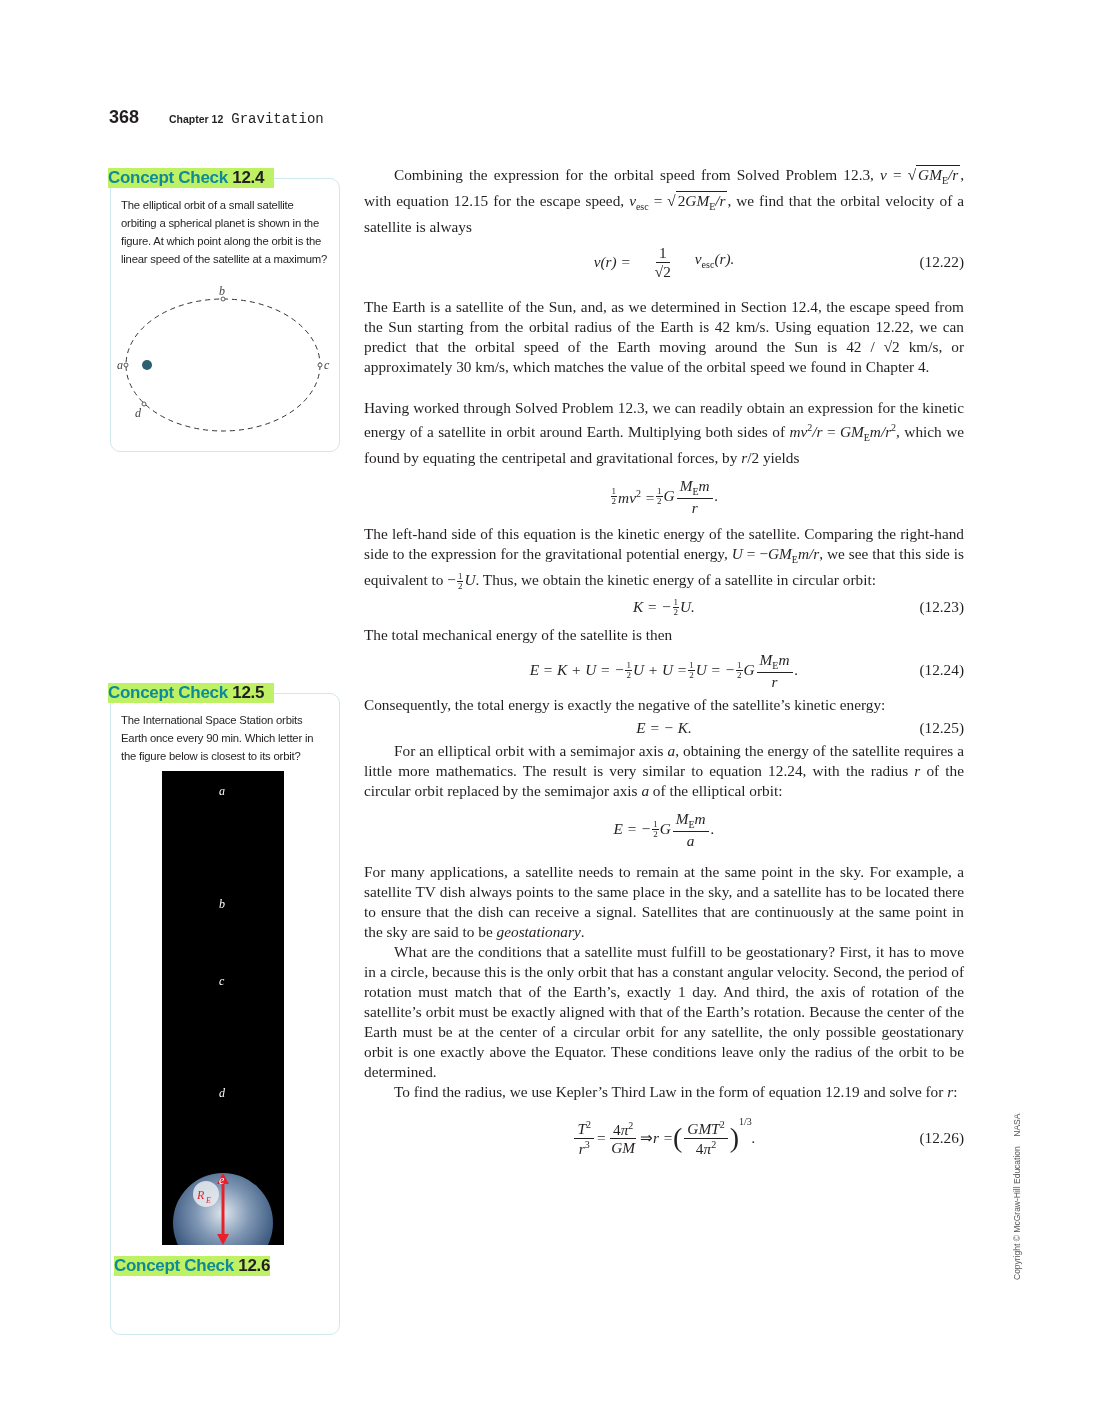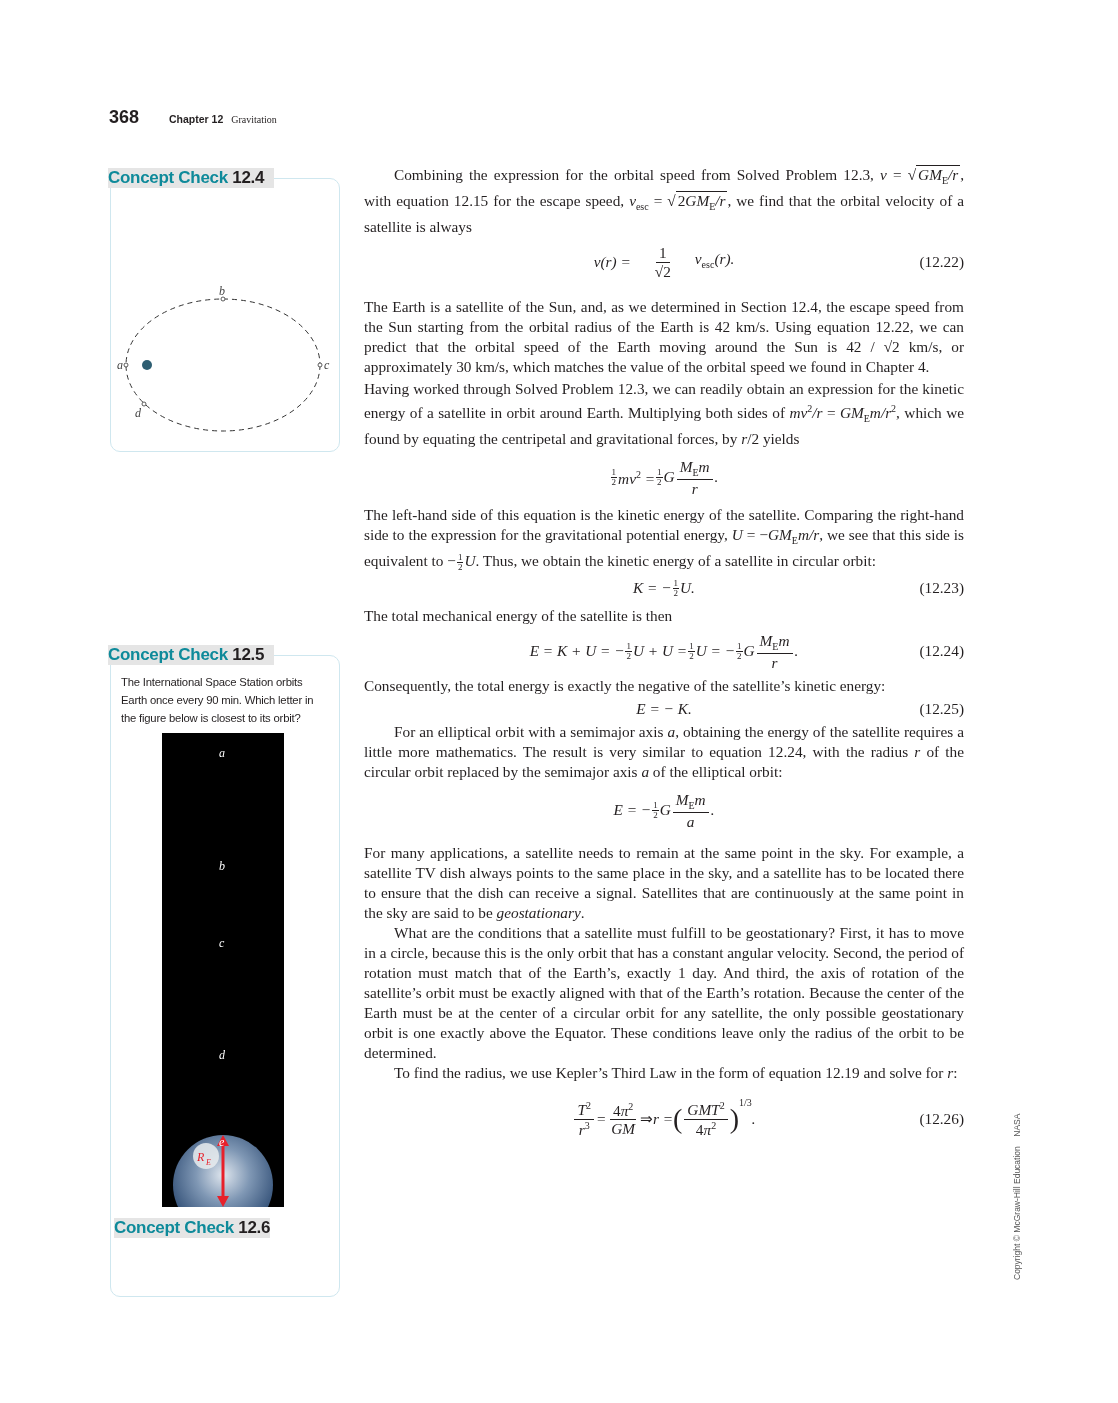--- a/index.html
+++ b/index.html
@@ -1,25 +1,25 @@
 <!DOCTYPE html>
 <html><head>
 <meta charset="utf-8">
 <style>
   html, body { margin: 0; padding: 0; background: #ffffff; }
   body { width: 1118px; height: 1403px; position: relative; overflow: hidden; color: #231f20; }
 
   .header { position: absolute; top: 107px; left: 109px; height: 20px; display: flex; align-items: baseline; }
   .page-num { font-family: "Liberation Sans", sans-serif; font-weight: bold; font-size: 18px; color: #231f20; width: 60px; }
   .chapter { font-family: "Liberation Sans", sans-serif; font-weight: bold; font-size: 10.5px; color: #231f20; margin-right: 8px; }
-  .chapter-title { font-family: Liberation Serif, serif; font-size: 10px; color: #231f20; }
+  .chapter-title { font-family: Liberation Mono, monospace; font-size: 14px; color: #231f20; }
 
   
   .cc-box { position: absolute; left: 110px; width: 228px; border: 1.5px solid #cfe7ef; border-radius: 10px; border-left-color: #cfe7ef; }
-  .cc-title { position: absolute; background: #e5e5e5; padding-right: 10px; font-family: "Liberation Sans", sans-serif; font-size: 17px; font-weight: bold; white-space: nowrap; letter-spacing: -0.3px; }
+  .cc-title { position: absolute; background: #bef264; padding-right: 10px; font-family: "Liberation Sans", sans-serif; font-size: 17px; font-weight: bold; white-space: nowrap; letter-spacing: -0.3px; }
   .cc-title .teal { color: #0e8a9a; }
   .cc-title .num { color: #231f20; }
   .cc-text { position: absolute; left: 10px; width: 208px; font-family: "Liberation Sans", sans-serif; font-size: 11.3px; line-height: 18px; color: #231f20; letter-spacing: -0.2px; }
 
   
   .main { position: absolute; left: 364px; width: 600px; font-family: "Liberation Serif", serif; font-size: 15.3px; line-height: 20px; color: #231f20; }
   .p { text-align: justify; margin: 0; }
   .indent { text-indent: 30px; }
   .h2 { font-family: "Liberation Sans", sans-serif; font-weight: bold; font-size: 17.5px; color: #231f20; letter-spacing: -0.3px; margin: 0; }
   .eq { position: relative; height: 40px; display: flex; align-items: center; justify-content: center; font-style: italic; }
@@ -43,35 +43,36 @@
   <span class="page-num">368</span>
   <span class="chapter">Chapter 12</span>
   <span class="chapter-title">Gravitation</span>
 </div>
 
 <div class="cc-box" style="top:178px;height:272px;">
   <div class="cc-title" style="left:-3px;top:-11px;">
     <span class="teal">Concept Check</span>
     <span class="num">12.4</span>
   </div>
+  <div class="cc-text" style="top:17px;">The elliptical orbit of a small satellite orbiting a spherical planet is shown in the figure. At which point along the orbit is the linear speed of the satellite at a maximum?</div>
   <svg width="228" height="160" style="position:absolute;left:0;top:105px;" viewBox="0 0 228 160">
     <ellipse cx="112" cy="81" rx="97" ry="66" fill="none" stroke="#333" stroke-width="1" stroke-dasharray="5,4"></ellipse>
     <circle cx="36" cy="81" r="5" fill="#2e5e72"></circle>
     <circle cx="15" cy="81" r="2" fill="#fff" stroke="#333" stroke-width="0.8"></circle>
     <circle cx="112" cy="15" r="2" fill="#fff" stroke="#333" stroke-width="0.8"></circle>
     <circle cx="209" cy="81" r="2" fill="#fff" stroke="#333" stroke-width="0.8"></circle>
     <circle cx="33" cy="120" r="2" fill="#fff" stroke="#333" stroke-width="0.8"></circle>
     <text x="6" y="85" font-family="Liberation Serif, serif" font-style="italic" font-size="12" fill="#444">a</text>
     <text x="108" y="11" font-family="Liberation Serif, serif" font-style="italic" font-size="12" fill="#444">b</text>
     <text x="213" y="85" font-family="Liberation Serif, serif" font-style="italic" font-size="12" fill="#444">c</text>
     <text x="24" y="133" font-family="Liberation Serif, serif" font-style="italic" font-size="12" fill="#444">d</text>
   </svg>
 </div>
 
-<div class="cc-box" style="top:655px;height:640px;">
+<div class="cc-box" style="top:693px;height:640px;">
   <div class="cc-title" style="left:-3px;top:-11px;">
     <span class="teal">Concept Check</span>
     <span class="num">12.5</span>
   </div>
   <div class="cc-text" style="top:17px;">The International Space Station orbits Earth once every 90 min. Which letter in the figure below is closest to its orbit?</div>
   <svg width="122" height="474" style="position:absolute;left:51px;top:77px;" viewBox="0 0 122 474">
     <defs>
       <radialGradient id="earthg" cx="50%" cy="40%" r="60%">
         <stop offset="0%" stop-color="#dfe6ee"></stop>
         <stop offset="45%" stop-color="#7f97b4"></stop>
@@ -111,21 +112,21 @@
     <span>v(<span>r</span>) = </span>
     <span class="frac n">
         <span class="nu">1</span>
         <span class="de">√2</span>
       </span>
     <span>v<sub>esc</sub>(r).</span>
     <span class="eqnum">(12.22)</span>
   </div>
   <p class="p" style="margin-top:10px;">The Earth is a satellite of the Sun, and, as we determined in Section 12.4, the escape speed from the Sun starting from the orbital radius of the Earth is 42 km/s. Using equation 12.22, we can predict that the orbital speed of the Earth moving around the Sun is 42 / √2 km/s, or approximately 30 km/s, which matches the value of the orbital speed we found in Chapter 4.</p>
 
-  <p class="p" style="margin-top:2px;">
+  <p class="p" style="margin-top:21px;">
     <span>Having worked through Solved Problem 12.3, we can readily obtain an expression for the kinetic energy of a satellite in orbit around Earth. Multiplying both sides of</span> <span class="i">mv</span><sup>2</sup><span class="i">/r</span> = <span class="i">GM</span><sub>E</sub><span class="i">m/r</span><sup>2</sup><span>, which we found by equating the centripetal and gravitational forces, by</span> <span class="i">r</span>/2 <span>yields</span>
   </p>
   <div class="eq" style="height:56px;">
     <span class="sfrac">
         <span class="nu">1</span>
         <span>2</span>
       </span>
       <span>mv<sup>2</sup> = </span>
     <span class="sfrac">
         <span class="nu">1</span>

